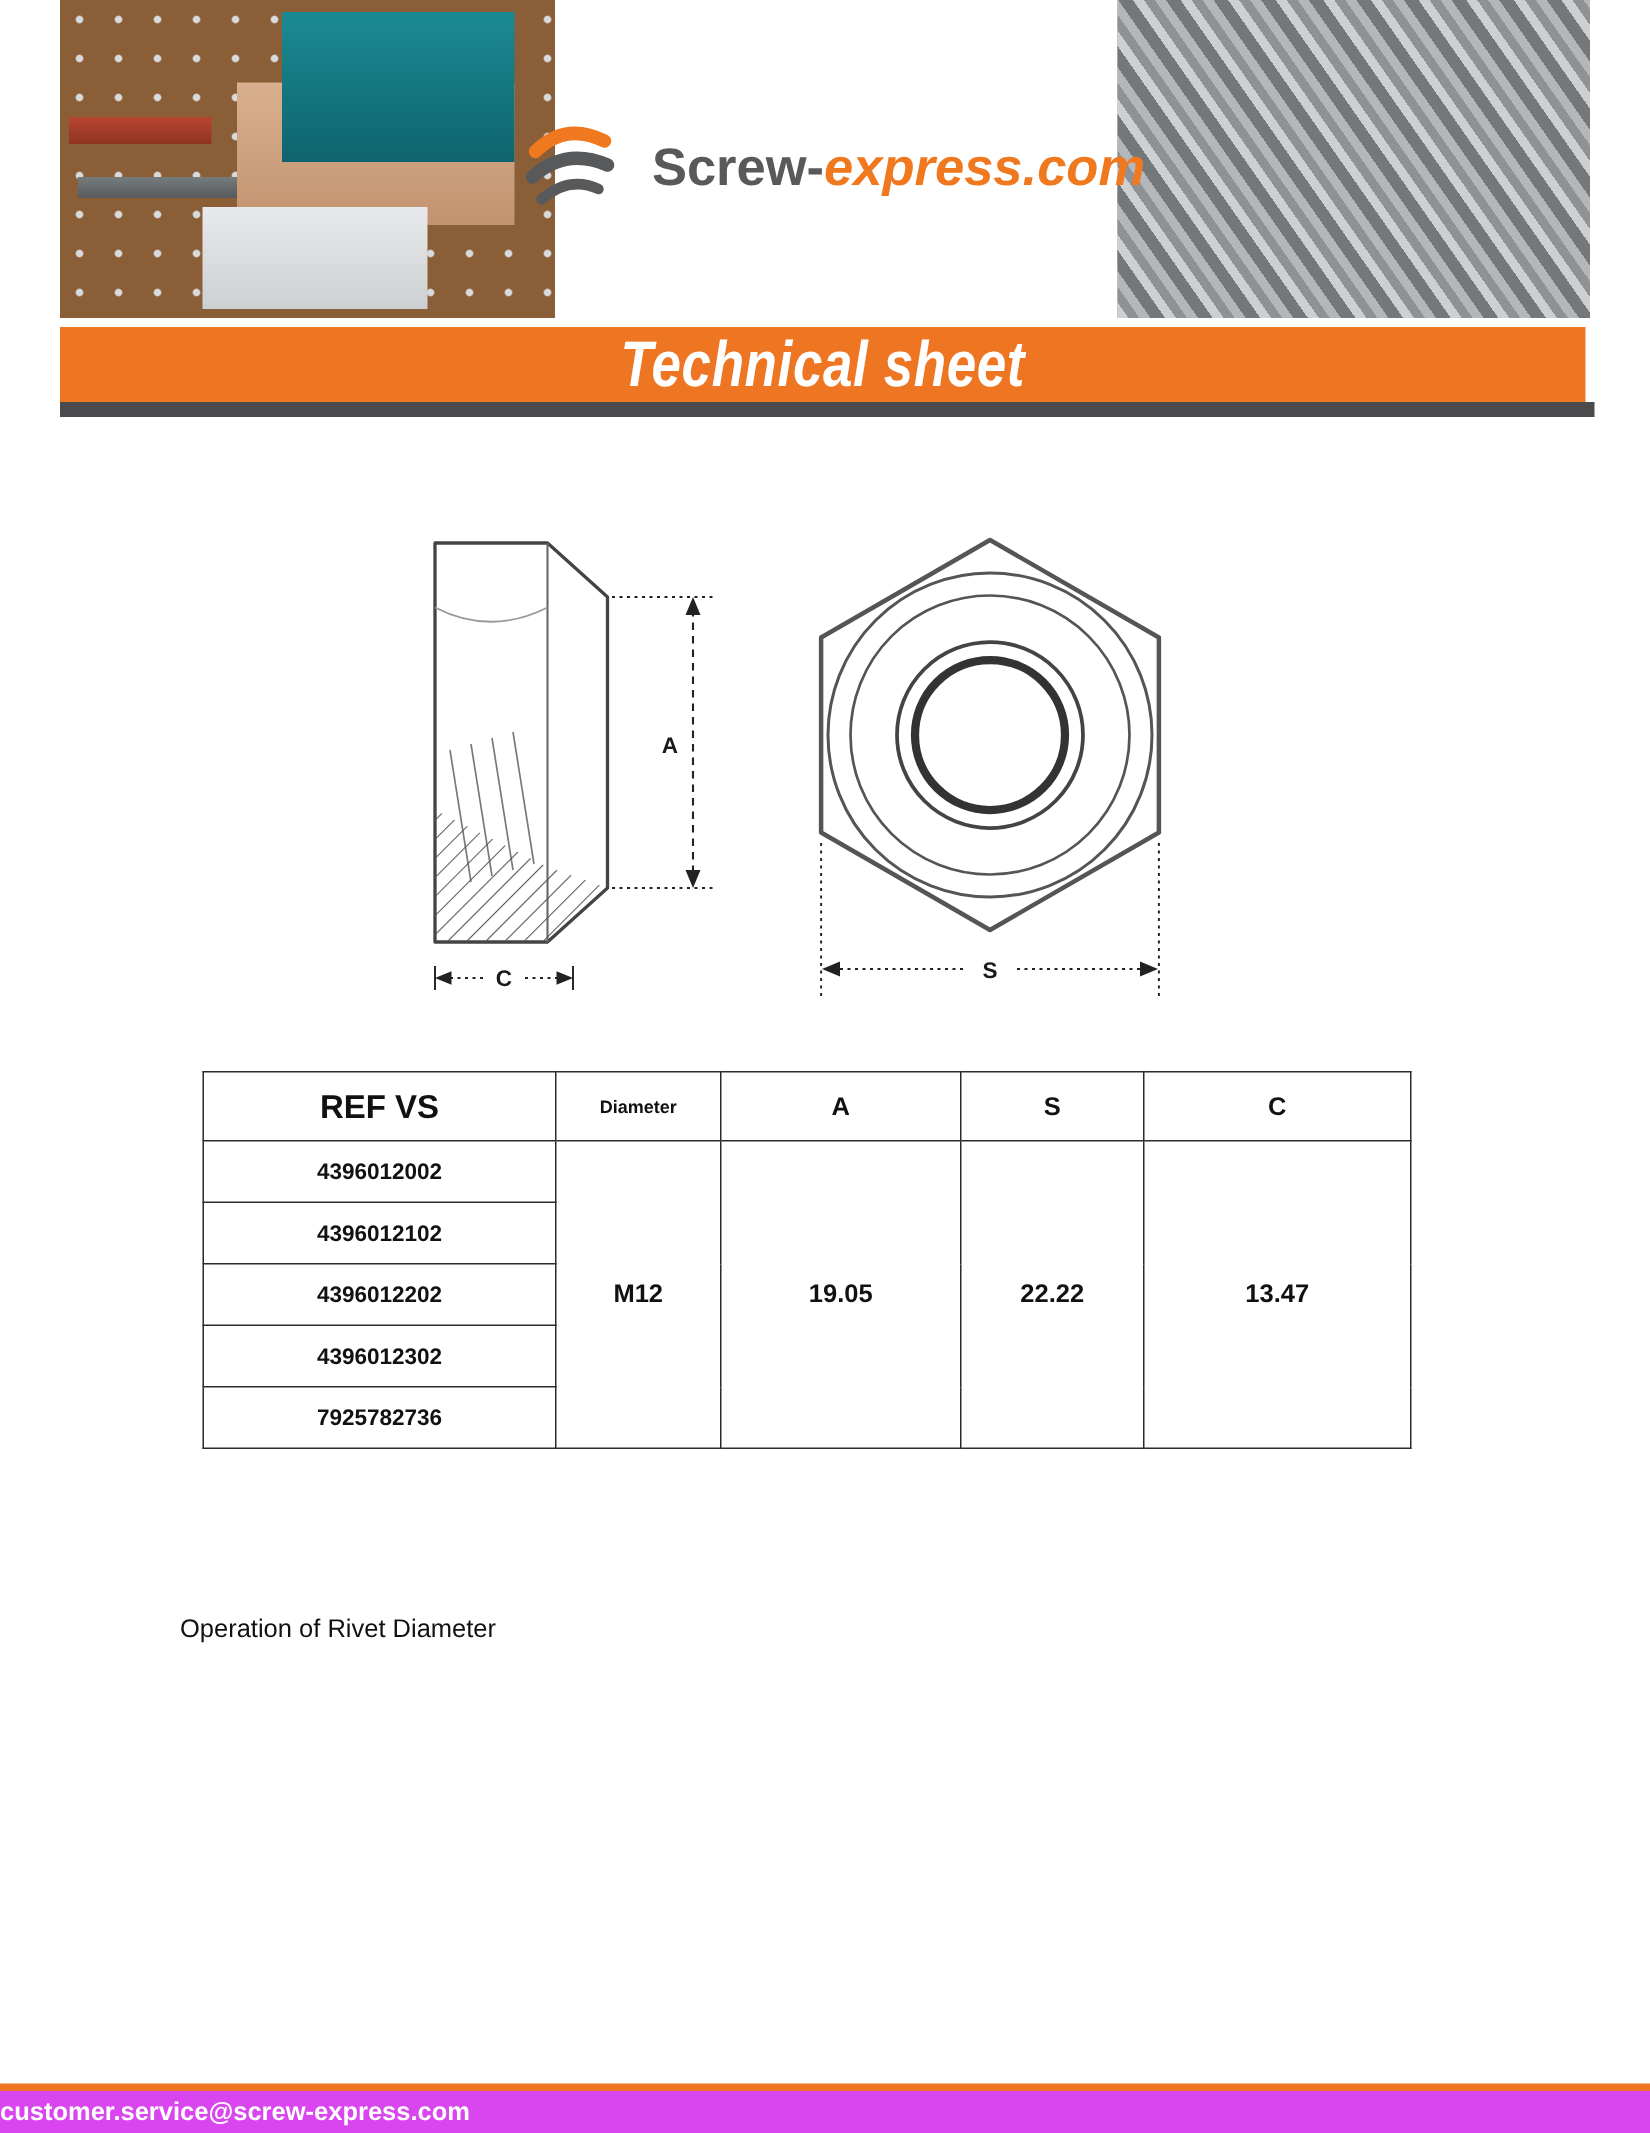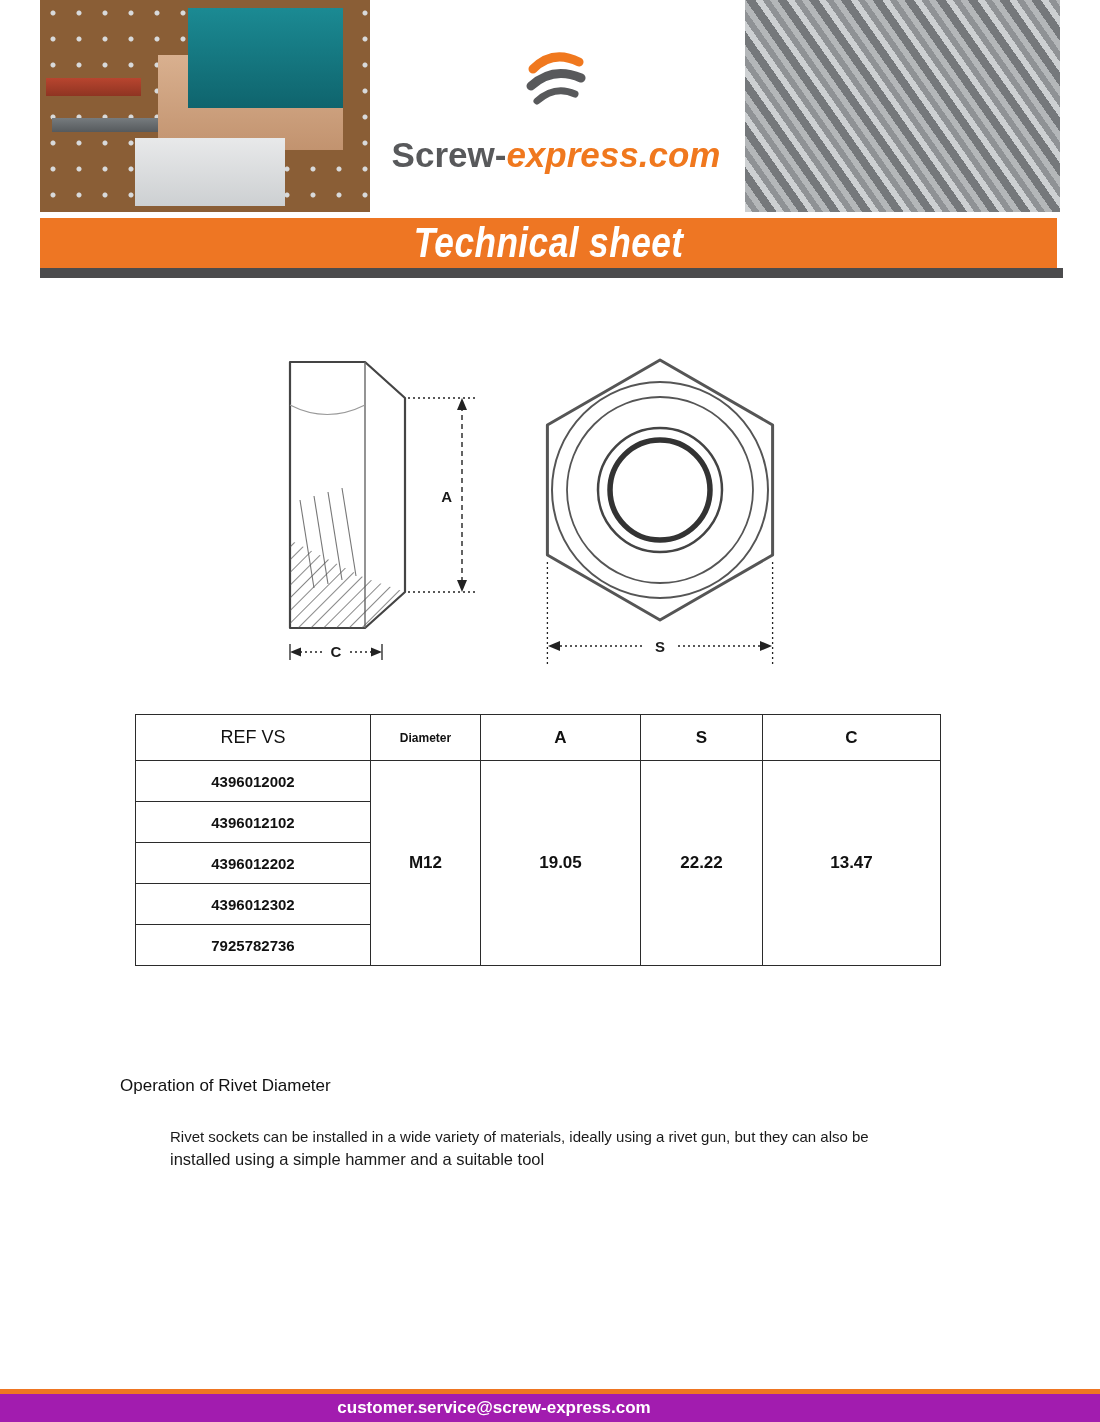--- a/index.html
+++ b/index.html
@@ -25,21 +25,21 @@
   }
   .photo-right {
     left:745px; width:315px;
     background-color:#9a9a98;
     background-image:
       repeating-linear-gradient(55deg, #cdd0d2 0 6px, #8f9295 6px 12px, #b4b7b9 12px 18px, #75787b 18px 26px),
       repeating-linear-gradient(-35deg, rgba(178,142,58,0.40) 0 8px, rgba(0,0,0,0) 8px 30px);
     background-repeat:repeat;
   }
   .logo { position:absolute; left:362px; top:76px; width:388px; height:72px;
-          display:flex; align-items:center; justify-content:center; gap:24px;flex-direction:column; }
+          display:flex; align-items:center; justify-content:center; gap:24px; }
   .logo-text { font-size:35px; font-weight:bold; white-space:nowrap; }
   .logo-prefix { color:#58595b; }
   .logo-suffix { color:#f0781e; font-style:italic; }
 
   .banner { position:absolute; left:40px; top:218px; width:1017px; height:50px;
             background:#ee7623; display:flex; align-items:center; justify-content:center;font-style:italic; }
   .banner-title { color:#ffffff; font-size:42px; font-weight:bold; letter-spacing:0.5px;
                   transform:scale(0.84,1.02); white-space:nowrap; }
   .banner-shadow { position:absolute; left:40px; top:268px; width:1023px; height:10px; background:#4b4b4d; }
 
@@ -49,36 +49,36 @@
 
   
   .spec-table { position:absolute; left:135px; top:714px; width:805px;
                 border-collapse:collapse; table-layout:fixed; }
   .spec-table th, .spec-table td { border:1.5px solid #2b2b2b; text-align:center;
                                    vertical-align:middle; color:#111; background:#fff; }
   .spec-table th { height:46px; }
   .spec-table td { height:41px; }
   .col-ref { width:235px; } .col-dia { width:110px; } .col-a { width:160px; }
   .col-s { width:122px; } .col-c { width:178px; }
-  .th-ref { font-size:18px; font-weight:normal; }
+  .th-ref { font-size:22px; font-weight:bold; }
   .th-dia { font-size:12px; font-weight:bold; }
   .th-dim { font-size:17px; font-weight:bold; }
   .td-ref { font-size:15px; font-weight:bold; }
   .td-val { font-size:17px; font-weight:bold;margin-top:12px; }
 
   
   .section-title { position:absolute; left:120px; top:1076px; font-size:17px; color:#111; }
   .paragraph { position:absolute; left:170px; top:1125px; width:780px; color:#1a1a1a; }
   .para-line1 { font-size:15px; line-height:1.55; }
   .para-line2 { font-size:16.5px; line-height:1.45; }
 
   
   .footer-line { position:absolute; left:0; top:1389px; width:1100px; height:5px; background:#ee7623; }
-  .footer-bar  { position:absolute; left:0; top:1394px; width:1100px; height:28px; background:#a21caf;
-                 display:flex; align-items:center; justify-content:center; padding-right:112px; }
+  .footer-bar  { position:absolute; left:0; top:1394px; width:1100px; height:28px; background:#d946ef;
+                 display:flex; align-items:center; justify-content:flex-start; padding-right:112px; }
   .footer-email { color:#ffffff; font-size:17px; font-weight:bold; }
 </style>
 </head>
 <body>
 
 <div class="page">
 
   <div class="photo photo-left"></div>
   <div class="photo photo-right"></div>
 
@@ -188,23 +188,19 @@
     <tr>
       <td class="td-ref">4396012302</td>
     </tr>
     <tr>
       <td class="td-ref">7925782736</td>
     </tr>
   </tbody>
     </table>
 
   <div class="section-title">Operation of Rivet Diameter</div>
-  <div class="paragraph">
-    <div class="para-line1">Rivet sockets can be installed in a wide variety of materials, ideally using a rivet gun, but they can also be</div>
-    <div class="para-line2">installed using a simple hammer and a suitable tool</div>
-  </div>
 
   <div class="footer-line"></div>
   <div class="footer-bar">
     <span class="footer-email">customer.service@screw-express.com</span>
   </div>
 
 </div>
 
 </body></html>

